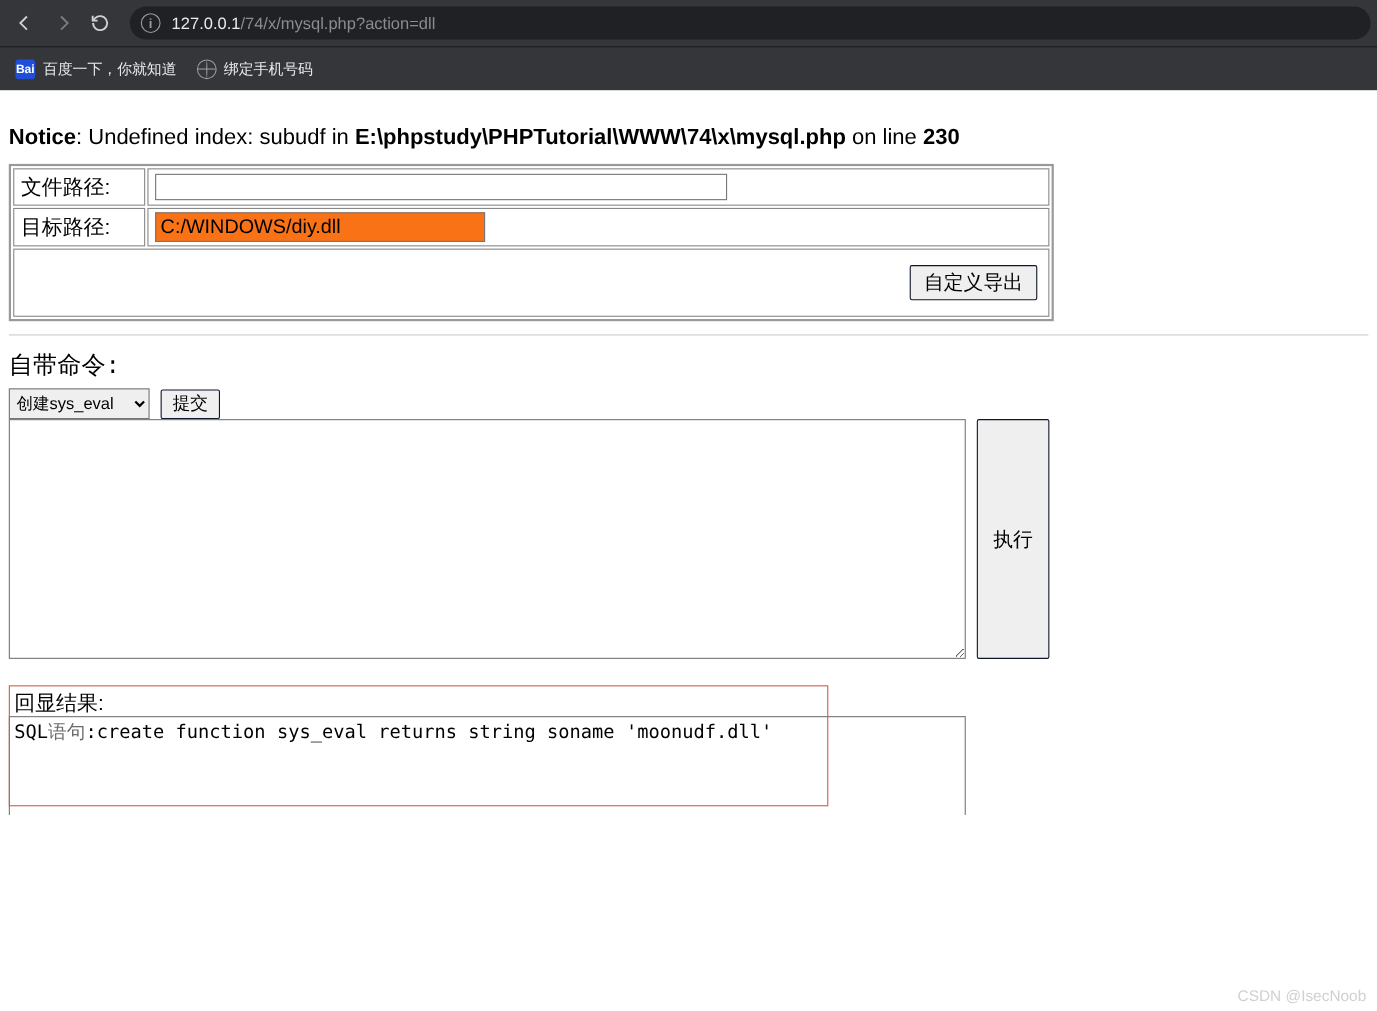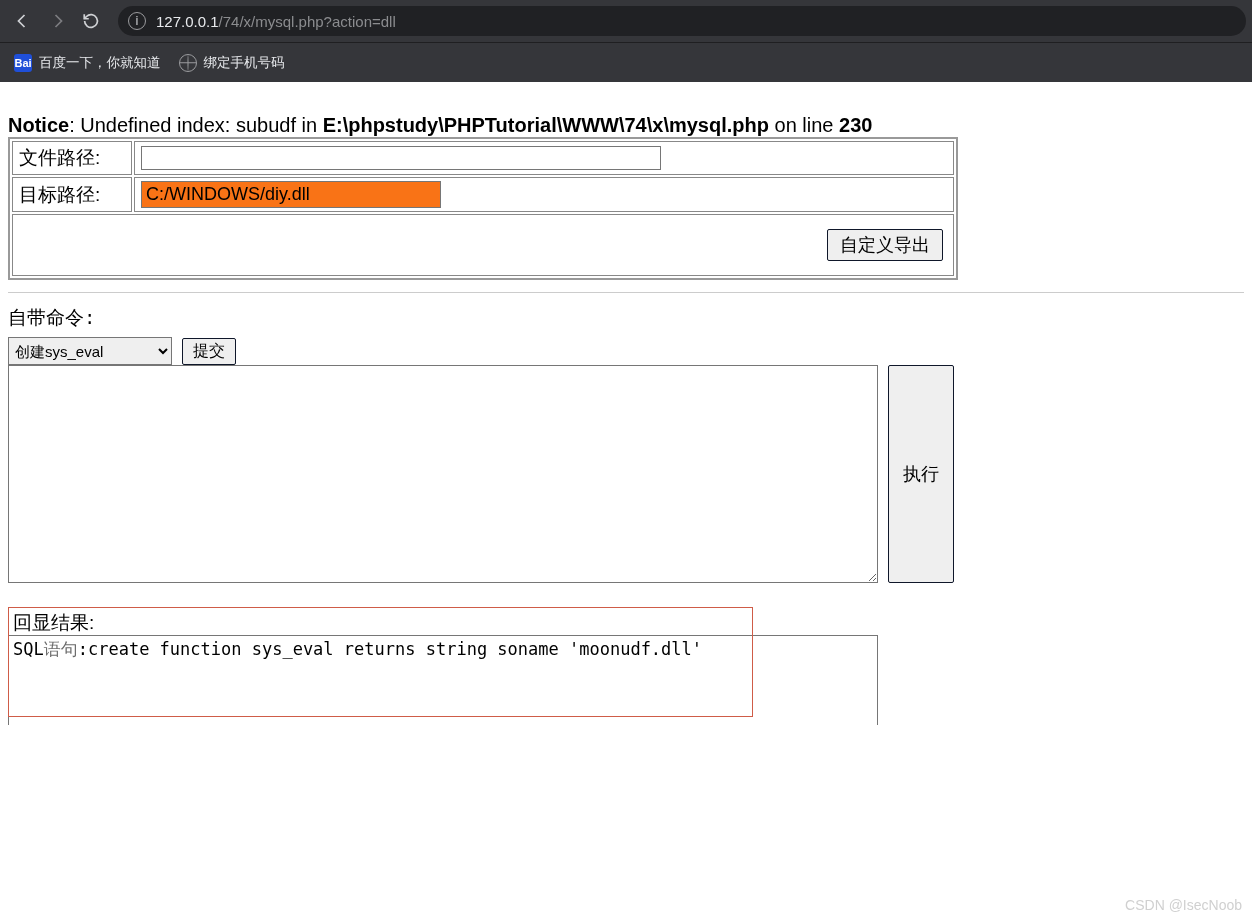--- a/index.html
+++ b/index.html
@@ -68,21 +68,21 @@
       position: relative;
     }
     .bm-icon-globe::before, .bm-icon-globe::after {
       content: ""; position: absolute; background: #9a9b9e;
     }
     .bm-icon-globe::before { left: 0; right: 0; top: 50%; height: 1.5px; transform: translateY(-50%); }
     .bm-icon-globe::after { top: 0; bottom: 0; left: 50%; width: 1px; transform: translateX(-50%); border-radius: 50%; }
 
     
     .page { padding: 32px 8px 8px 8px; }
-    .notice-line { font-family: "Microsoft YaHei", sans-serif; font-size: 20px; margin-bottom: 0; }
+    .notice-line { font-family: "Microsoft YaHei", sans-serif; font-size: 20px; margin-bottom: 12px; }
     .notice-line b { font-weight: bold; }
 
     table.form-table {
       border: 2px solid #999; border-collapse: separate; border-spacing: 2px;
       width: 950px;
     }
     table.form-table td {
       border: 1px solid #888; padding: 3px 6px;
       font-size: 19px;
     }
@@ -99,28 +99,28 @@
       padding: 3px 12px;
       background: #efefef;
       border: 1px solid #0f172a;
       border-radius: 2px;
       cursor: pointer;
     }
     .row-submit { text-align: right; padding: 14px 10px !important; }
 
     hr.sep { margin: 12px 0 12px 0; border: none; border-top: 1px solid #ccc; }
 
-    .section-label { font-size: 19px; margin: 8px 0 6px 0; font-family: Liberation Mono, monospace; }
+    .section-label { font-size: 22px; margin: 8px 0 6px 0; font-family: Liberation Mono, monospace; }
     select.cmd-select {
       font-family: "Microsoft YaHei", Arial, sans-serif;
       font-size: 15px;
       padding: 2px 2px;
       border: 1px solid #767676;
       background: #efefef;
-      width: 164px; height: 28px;
+      width: 128px; height: 28px;
     }
 
     .sql-row { display: flex; gap: 10px; }
     textarea.sql-area {
       width: 870px; height: 218px;
       font-family: monospace; font-size: 14px;
       border: 1px solid #767676;
       padding: 2px;
       resize: both;
     }

